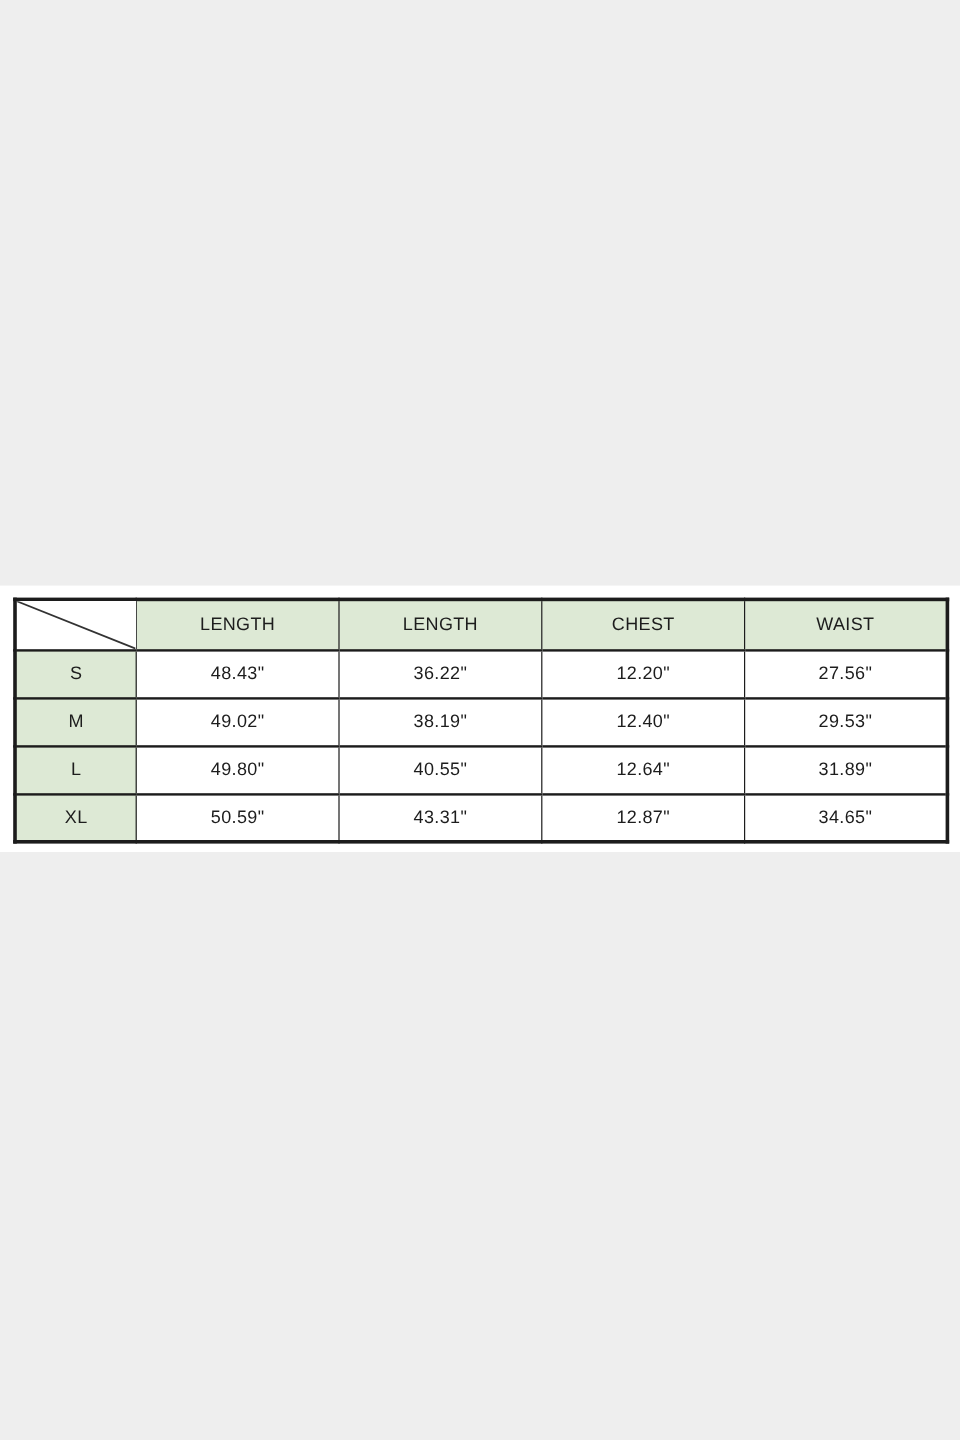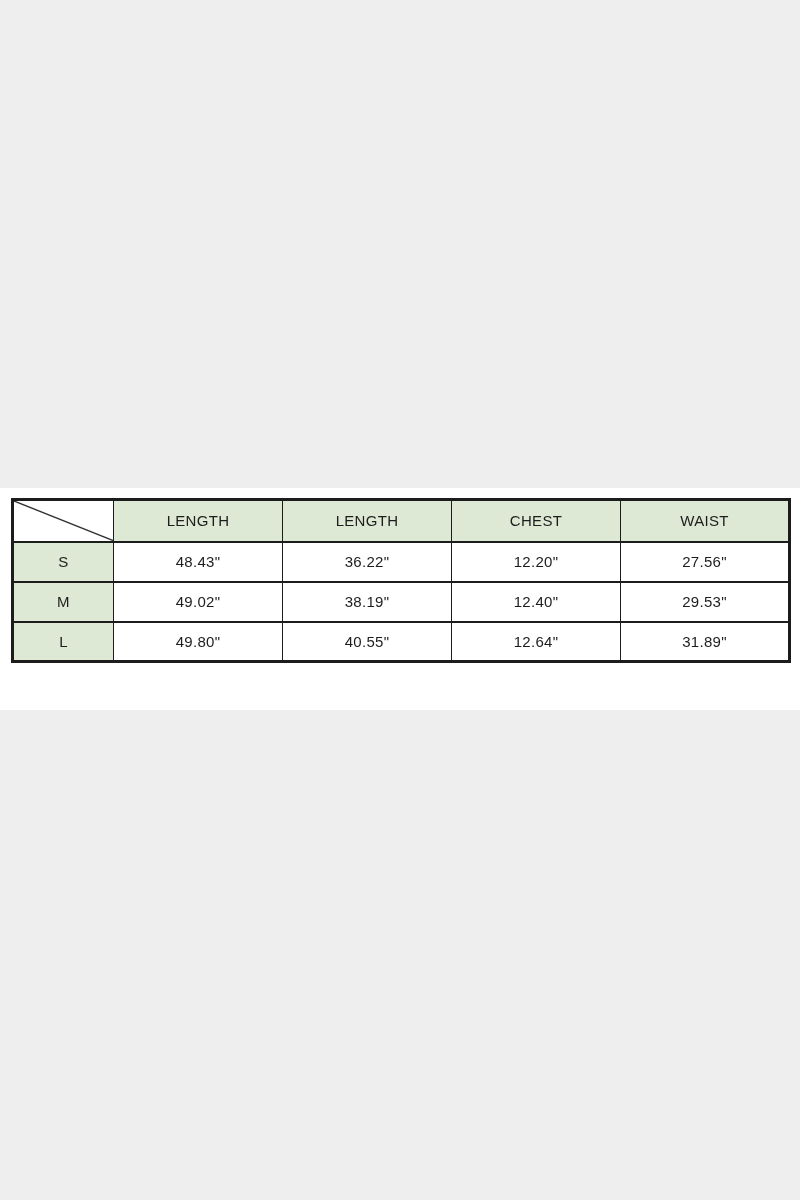--- a/index.html
+++ b/index.html
@@ -121,17 +121,24 @@
         </tr>
 
         <tr>
           <th>L</th>
           <td>49.80"</td>
           <td>40.55"</td>
           <td>12.64"</td>
           <td>31.89"</td>
         </tr>
 
+        <tr>
+          <th>XL</th>
+          <td>50.59"</td>
+          <td>43.31"</td>
+          <td>12.87"</td>
+          <td>34.65"</td>
+        </tr>
       </tbody>
     </table>
 
   </div>
 </div>
 
 </body></html>

